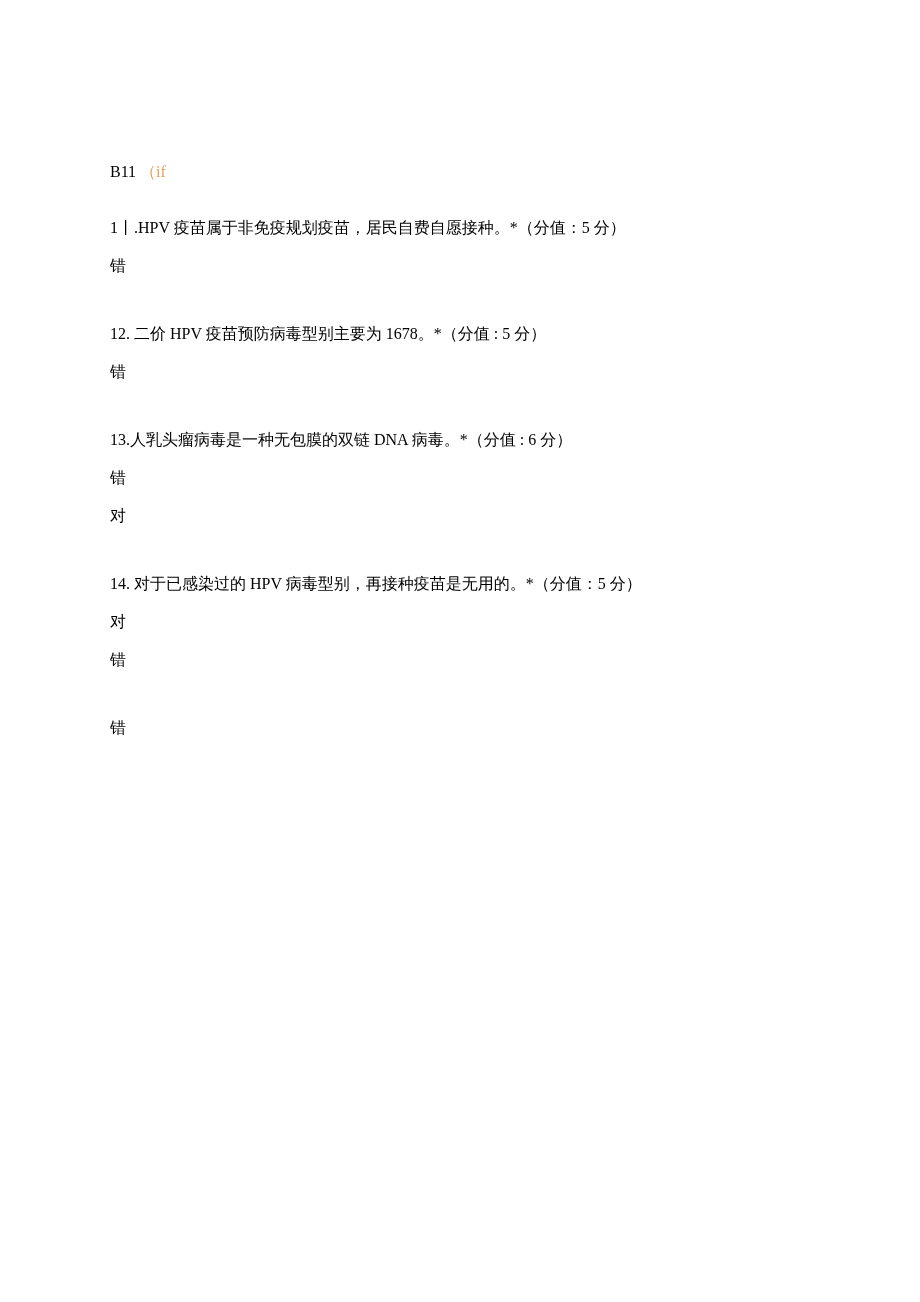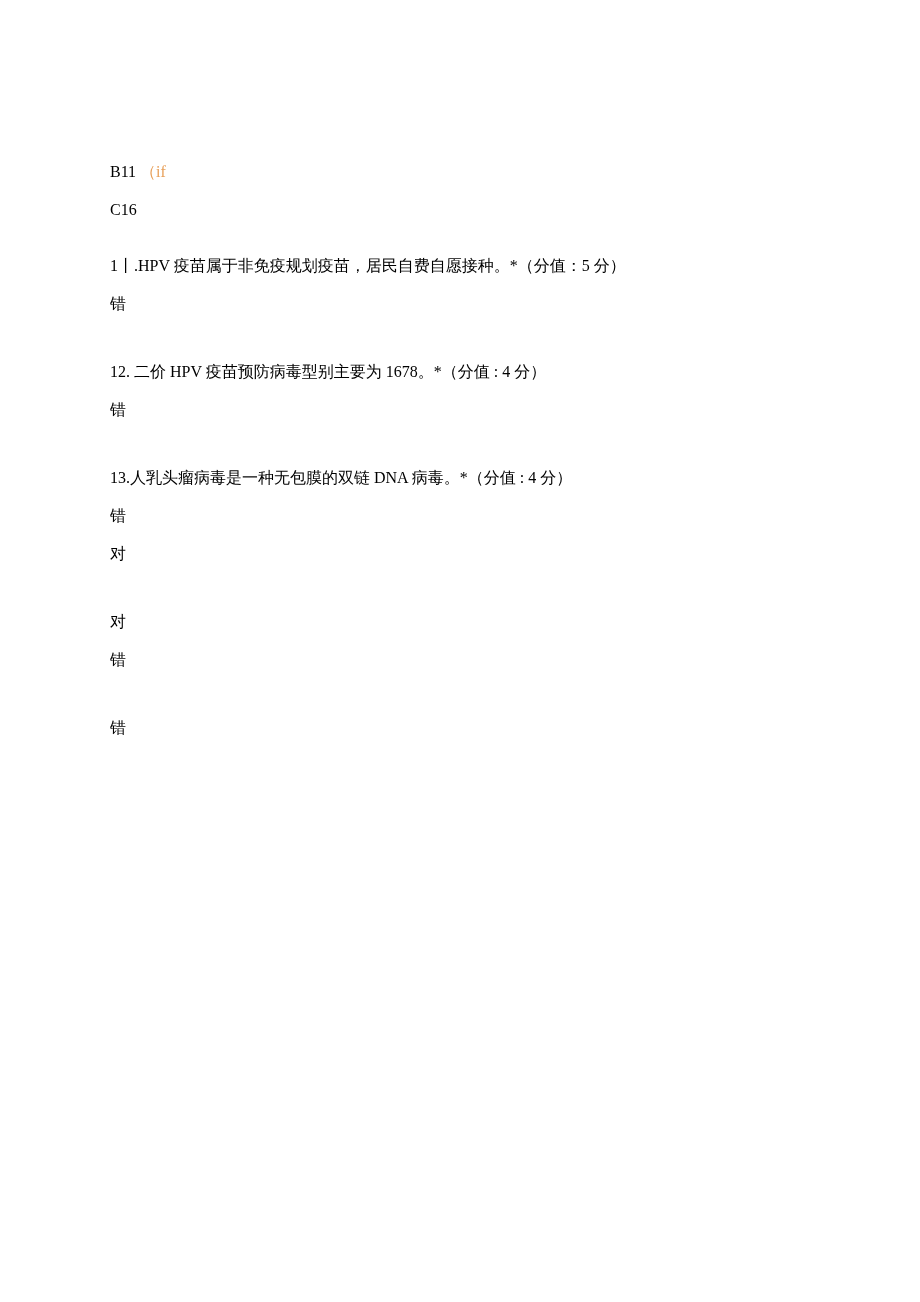--- a/index.html
+++ b/index.html
@@ -34,40 +34,40 @@
 </style>
 </head>
 <body>
 
 <div class="page">
 
   <p class="line">
     <span>B11</span>
     <span class="orange">（if</span>
   </p>
-  <p class="line">C16</p>
 
   <div class="spacer-small"></div>
 
   <p class="line">1丨.HPV 疫苗属于非免疫规划疫苗，居民自费自愿接种。*（分值：5 分）</p>
   <p class="line">错</p>
 
   <div class="spacer"></div>
 
-  <p class="line">12. 二价 HPV 疫苗预防病毒型别主要为 1678。*（分值 : 4 分）</p>
+  <p class="line">12. 二价 HPV 疫苗预防病毒型别主要为 1678。*（分值 : 5 分）</p>
   <p class="line">错</p>
 
   <div class="spacer"></div>
 
-  <p class="line">13.人乳头瘤病毒是一种无包膜的双链 DNA 病毒。*（分值 : 4 分）</p>
+  <p class="line">13.人乳头瘤病毒是一种无包膜的双链 DNA 病毒。*（分值 : 6 分）</p>
   <p class="line">错</p>
   <p class="line">对</p>
 
   <div class="spacer"></div>
 
+  <p class="line">14. 对于已感染过的 HPV 病毒型别，再接种疫苗是无用的。*（分值：5 分）</p>
   <p class="line">对</p>
   <p class="line">错</p>
 
   <div class="spacer"></div>
 
   <p class="line">错</p>
 
   <div class="spacer"></div>
 
 

